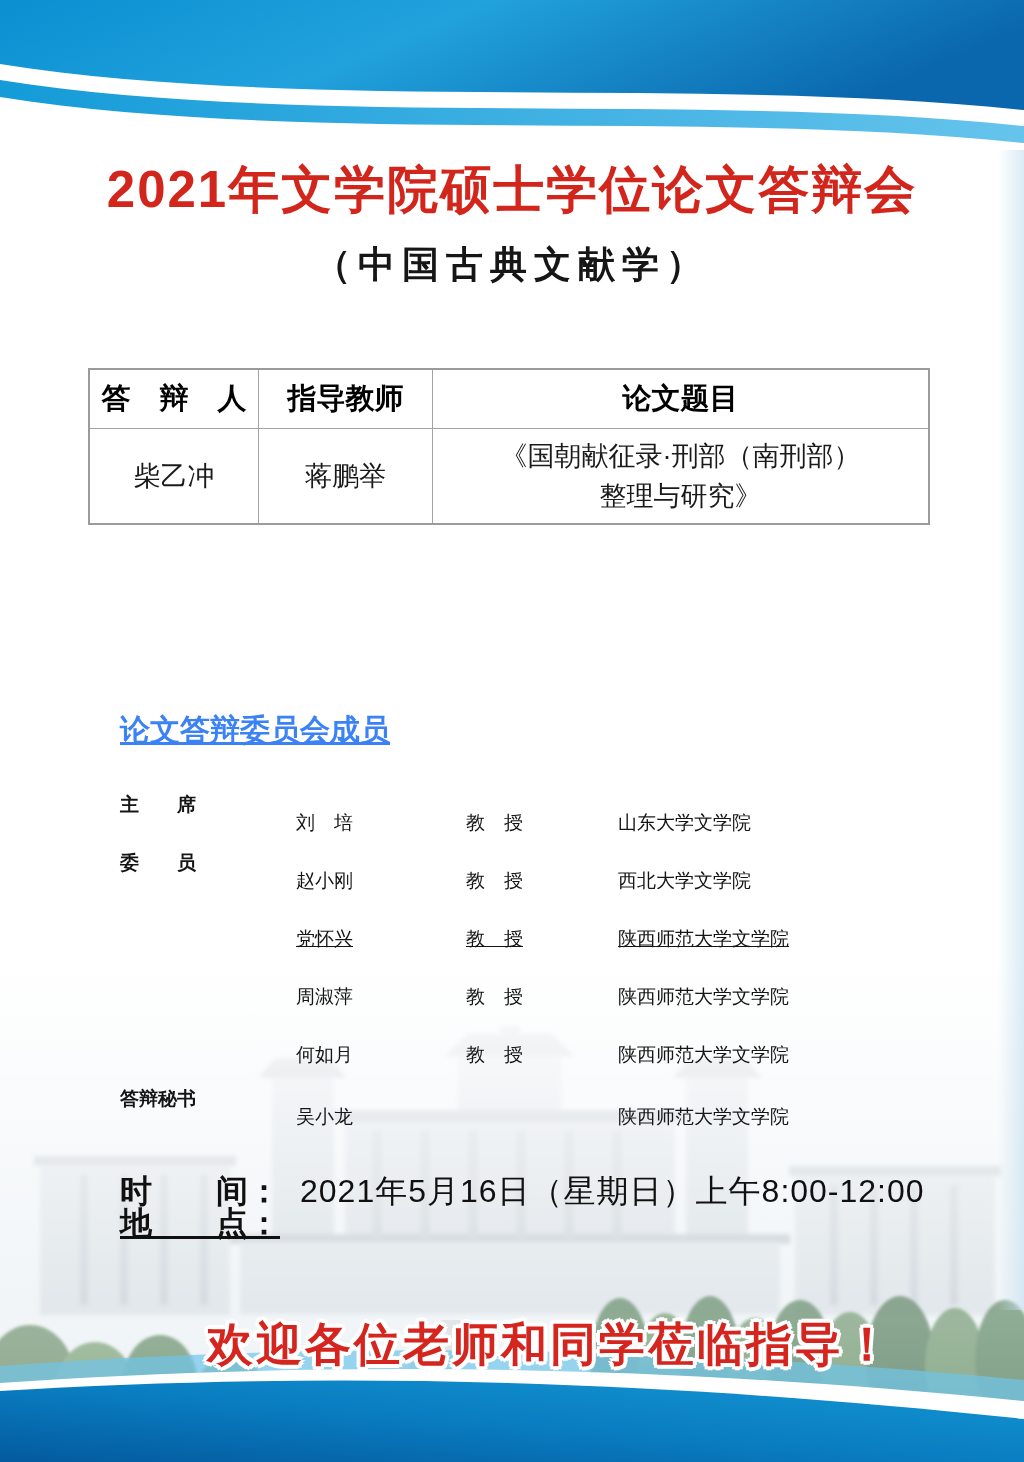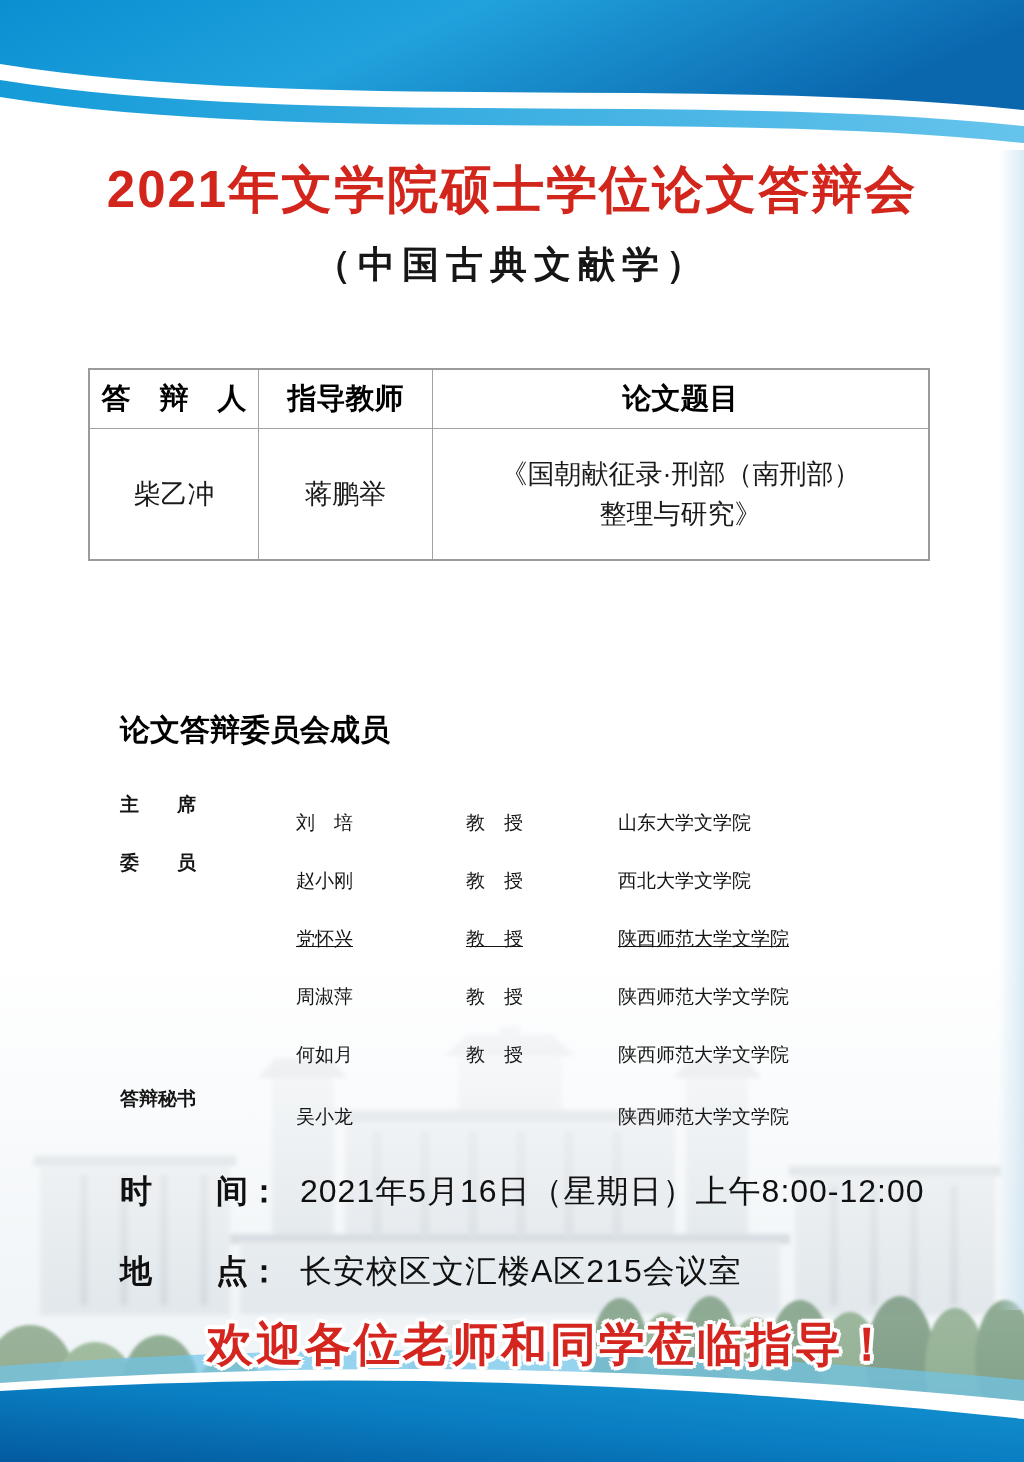--- a/index.html
+++ b/index.html
@@ -31,47 +31,47 @@
   
   .defense-table{
     position:absolute;left:88px;top:368px;width:842px;
     border:2px solid #9b9b9b;border-collapse:collapse;table-layout:fixed;
     background:#fff;
   }
   .defense-table td,.defense-table th{
     border:1.5px solid #a3a3a3;text-align:center;vertical-align:middle;padding:0;
   }
   .defense-table .hrow{height:59px;}
-  .defense-table .drow{height:132px;padding-left:34px;}
+  .defense-table .drow{height:96px;padding-left:34px;}
   .defense-table th{font-size:29px;font-weight:700;color:#000000;}
   .defense-table td{font-size:27px;font-weight:400;color:#1a1a1a;}
   .col-1{width:168px;} .col-2{width:173px;} .col-3{width:auto;}
   .thesis-cell div{line-height:40px;}
   
   .committee-heading{
-    position:absolute;left:120px;top:710px;font-size:30px;font-weight:700;color:#000000;
+    position:absolute;left:120px;top:710px;font-size:30px;font-weight:700;color:#3b82f6;text-decoration:underline;
   }
   .cmt-row{
     position:absolute;left:120px;width:820px;height:38px;
     display:grid;grid-template-columns:176px 170px 152px auto;align-items:center;
     font-size:19px;color:#151515;
   }
   .cmt-role{font-weight:700;}
   .cmt-name,.cmt-title,.cmt-aff{font-weight:400;margin-top:36px;}
   .row-0{top:774px;} .row-1{top:832px;} .row-2{top:890px;text-decoration:underline;}
   .row-3{top:948px;} .row-4{top:1006px;} .row-5{top:1068px;}
   
   .sched-row{
     position:absolute;left:120px;width:860px;height:42px;
     display:grid;grid-template-columns:180px auto;align-items:center;
     font-size:32px;color:#101010;
   }
   .sched-label{font-weight:700;}
   .sched-value{font-weight:500;letter-spacing:1px;}
-  .sched-time{top:1170px;} .sched-place{top:1250px;}
+  .sched-time{top:1170px;} .sched-place{top:1202px;text-decoration:underline;}
   
   .welcome-banner{
     position:absolute;left:0;top:1314px;width:1024px;text-align:center;z-index:3;
     font-size:46px;font-weight:800;letter-spacing:3px;color:#d5251f;
     text-shadow:
       -3px -3px 0 #fff, 3px -3px 0 #fff, -3px 3px 0 #fff, 3px 3px 0 #fff,
       -4px 0 0 #fff, 4px 0 0 #fff, 0 -4px 0 #fff, 0 4px 0 #fff;
     margin-left: 38px;
   }
 </style>
@@ -247,19 +247,18 @@
       <span class="cmt-title"></span>
       <span class="cmt-aff">陕西师范大学文学院</span>
     </div>
 
     <div class="sched-row sched-time">
       <span class="sched-label">时　　间：</span>
       <span class="sched-value">2021年5月16日（星期日）上午8:00-12:00</span>
     </div>
     <div class="sched-row sched-place">
       <span class="sched-label">地　　点：</span>
-      <span class="sched-value">长安校区文汇楼A区215会议室</span>
     </div>
 
     <div class="welcome-banner">欢迎各位老师和同学莅临指导！</div>
   </div>
 
 </div>
 
 </body></html>

